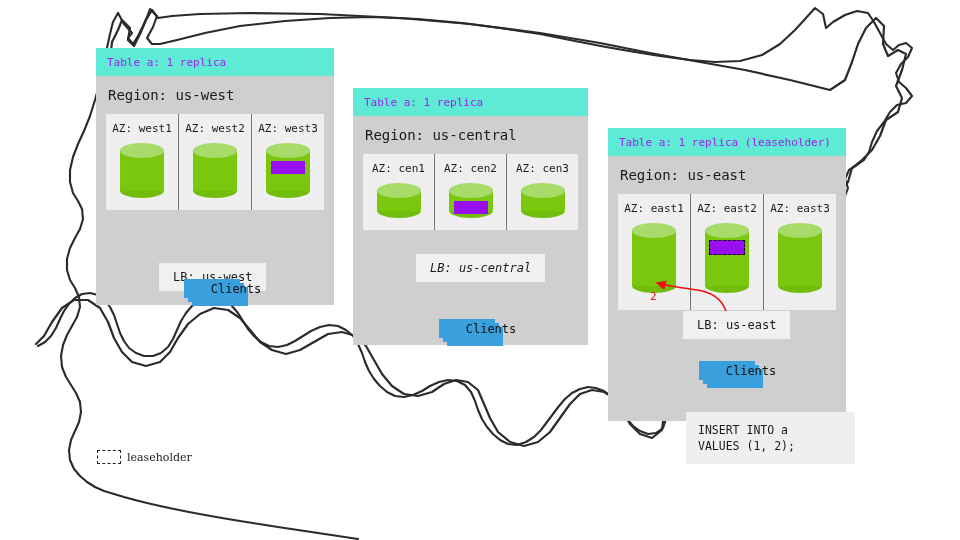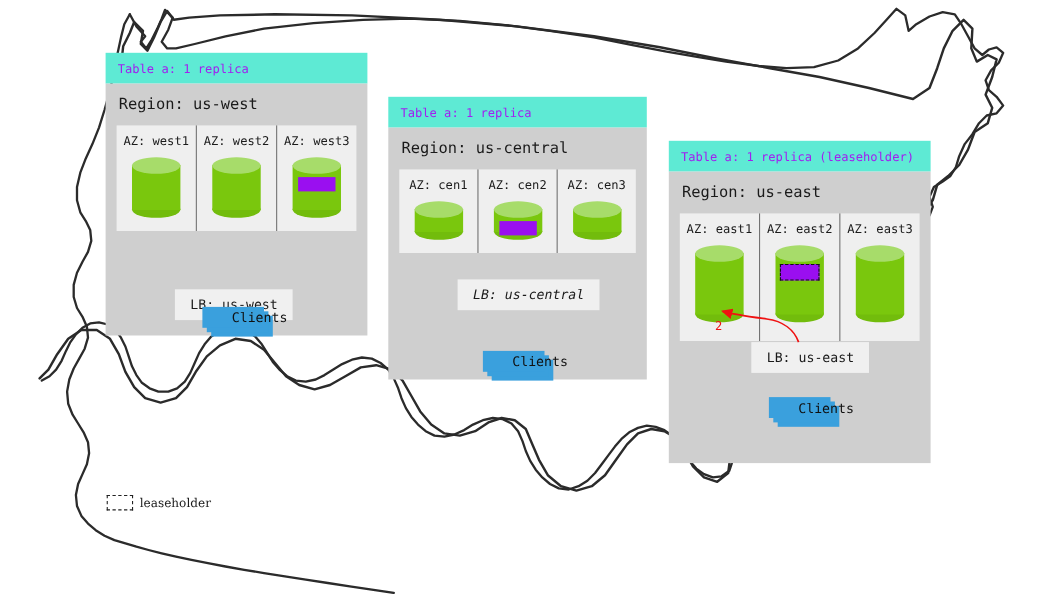--- a/index.html
+++ b/index.html
@@ -317,20 +317,22 @@
     </div>
     <div class="lb-box" style="left:75px;top:183px;">LB: us-east</div>
     <div class="clients" style="left:91px;top:233px;width:64px;height:27px;">
       <div class="card c3" style="width:56px;height:19px;"></div>
       <div class="card c2" style="width:56px;height:19px;"></div>
       <div class="card c1" style="width:56px;height:19px;"></div>
       <div class="lbl" style="width:56px;height:19px;">Clients</div>
     </div>
   </div>
 
+  <div class="sql-box" style="left:686px;top:412px;width:145px;">INSERT INTO a
+VALUES (1, 2);</div>
 
   <svg id="arrow-layer" viewBox="0 0 960 540" xmlns="http://www.w3.org/2000/svg">
     <defs>
       <marker id="ah" markerWidth="7" markerHeight="7" refX="5.5" refY="3" orient="auto" markerUnits="strokeWidth">
         <path d="M0,0 L6.5,3 L0,6 z" fill="#ef1111"></path>
       </marker>
     </defs>
     <path d="M726,311 C722,300 712,292 697,290 C683,288 668,286 657,283" fill="none" stroke="#ef1111" stroke-width="1.6" marker-end="url(#ah)"></path>
   </svg>
   <div class="arrow-label" style="left:650px;top:290px;">2</div>

